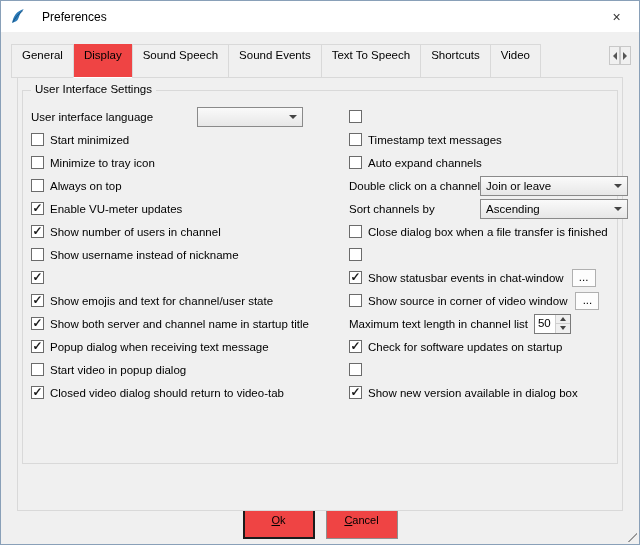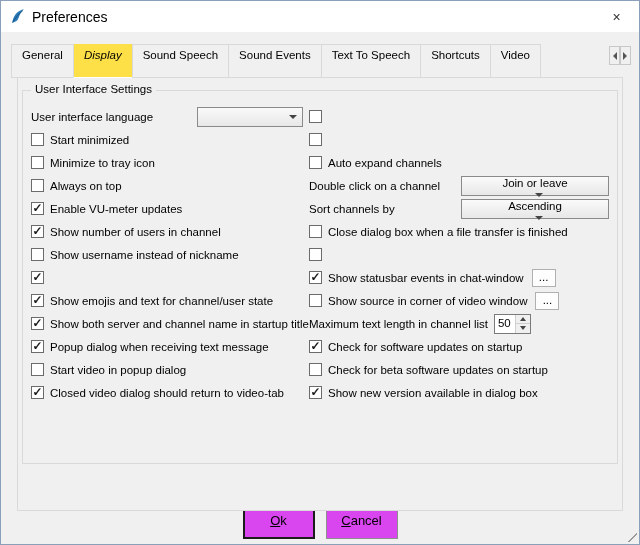--- a/index.html
+++ b/index.html
@@ -3,67 +3,67 @@
 <meta charset="utf-8">
 <style>
   * { margin:0; padding:0; box-sizing:border-box; }
   html,body { width:640px; height:545px; }
   body { font-family:"Liberation Sans", sans-serif; font-size:11.5px; color:#000; }
   .window { width:640px; height:545px; background:#f0f0f0; border:1px solid #89a0b8; position:relative; overflow:hidden; }
 
   
   .titlebar { height:31px; background:#ffffff; display:flex; align-items:center; padding-left:8px; }
   .app-icon { width:17px; height:17px; flex:none; }
-  .title-text { font-size:14px; margin-left:6px; }
+  .title-text { font-size:12px; margin-left:16px; }
   .close-btn { margin-left:auto; width:45px; height:31px; display:flex; align-items:center; justify-content:center; font-size:14px; color:#333; }
 
   
   .tabs-wrap { margin:12px 8px 0; position:relative; }
   .tabstrip { display:flex; position:relative; z-index:2; padding-left:2px; white-space:nowrap; overflow:hidden; margin-right:0; }
   .tab { padding:4px 10px 16px; background:#f0f0f0; border:1px solid #d9d9d9; margin-right:-1px; flex:none; color:#000; }
-  .tab.selected { background:#fde047; border-bottom:1px solid #ffffff; margin-top:-2px; padding-top:6px;font-style:italic; }
+  .tab.selected { background:#ef4444; border-bottom:1px solid #ffffff; margin-top:-2px; padding-top:6px; }
   .tab-scroll { position:absolute; right:0; top:2px; display:flex; z-index:3; }
   .tab-scroll .sbtn { width:11px; height:19px; background:#f0f0f0; border:1px solid #c8c8c8; display:flex; align-items:center; justify-content:center; }
   .tri-left { width:0; height:0; border:4px solid transparent; border-right-color:#555; margin-left:-3px; }
   .tri-right { width:0; height:0; border:4px solid transparent; border-left-color:#555; margin-right:-3px; }
 
   .panel { margin:0 8px; margin-top:-1px; height:434px; background:#f0f0f0; border:1px solid #d9d9d9; position:relative; z-index:1; }
 
   
   .groupbox { margin:12px 4px 0; height:374px; border:1px solid #d9d9d9; position:relative; padding:14px 8px 0 8px; }
   .legend { position:absolute; top:-8px; left:8px; background:#f0f0f0; padding:0 4px; }
 
-  .cols { display:flex; }
+  .cols { display:flex;gap:40px; }
   .col-left { width:272px; flex:none; }
   .col-right { flex:1; padding-left:6px; }
 
   .row { display:flex; align-items:center; height:23px; white-space:nowrap; }
   .row.spread { justify-content:space-between; }
 
   .cb { width:13px; height:13px; background:#fff; border:1px solid #6b6b6b; margin-right:6px; flex:none; font-size:12px; line-height:11px; text-align:center; color:#1a1a1a; font-weight:bold; }
   .lbl { flex:none; }
 
   .combo { height:20px; border:1px solid #8a8a8a; background:linear-gradient(#fafafa,#e7e7e7); display:flex; align-items:center; justify-content:space-between; padding:0 5px; flex:none; }
   .combo .caret { width:0; height:0; border:4px solid transparent; border-top-color:#444; margin-top:4px; margin-left:8px; }
   .combo.w-lang { width:106px; }
-  .combo.w-std { width:148px;flex-direction:column; }
+  .combo.w-std { width:148px; }
 
   .mini-btn { width:24px; height:18px; border:1px solid #b0b0b0; background:#fdfdfd; text-align:center; line-height:14px; margin-left:8px; flex:none; }
 
   .spin { display:inline-flex; height:20px; border:1px solid #7a7a7a; background:#fff; margin-left:6px; flex:none; }
   .spin .val { width:20px; padding:2px 3px; }
   .spin .arrows { display:flex; flex-direction:column; width:15px; border-left:1px solid #cfcfcf; }
   .spin .ab { flex:1; background:#f0f0f0; display:flex; align-items:center; justify-content:center; }
   .spin .ab + .ab { border-top:1px solid #cfcfcf; }
   .tri-up { width:0; height:0; border:3px solid transparent; border-bottom:4px solid #444; margin-top:-3px; }
   .tri-down { width:0; height:0; border:3px solid transparent; border-top:4px solid #444; margin-bottom:-3px; }
 
   
   .footer { position:absolute; left:0; right:0; bottom:0; height:48px; display:flex; align-items:center; justify-content:center; gap:11px; }
-  .btn { width:72px; height:38px; background:#d946ef; border:1px solid #8f8f8f; font-family:"Liberation Sans", sans-serif; font-size:13px; display:flex; align-items:center; justify-content:center; }
+  .btn { width:72px; height:38px; background:#ef4444; border:1px solid #8f8f8f; font-family:"Liberation Sans", sans-serif; font-size:11px; display:flex; align-items:center; justify-content:center; }
   .btn.default { border:2px solid #1c1c1c; }
   .btn::first-letter { text-decoration:underline; }
   .btn span::first-letter { text-decoration:underline; }
 
   .resize-grip { position:absolute; right:2px; bottom:2px; width:12px; height:12px;
     background:
       linear-gradient(135deg, transparent 0 50%, transparent 50%),
       repeating-linear-gradient(135deg, transparent 0 3px, #9a9a9a 3px 4.5px, transparent 4.5px 7px);
     clip-path: polygon(100% 0, 100% 100%, 0 100%);
   }
@@ -166,20 +166,21 @@
             </div>
           </div>
 
           <div class="col-right">
 
             <div class="row">
               <span class="cb"></span>
             </div>
             <div class="row">
               <span class="cb"></span>
+              <span class="lbl">Timestamp text messages</span>
             </div>
             <div class="row">
               <span class="cb"></span>
               <span class="lbl">Auto expand channels</span>
             </div>
 
             <div class="row spread">
               <span class="lbl">Double click on a channel</span>
               <span class="combo w-std">
                 <span>Join or leave</span>
@@ -229,21 +230,20 @@
                 </span>
               </span>
             </div>
 
             <div class="row">
               <span class="cb checked">✓</span>
               <span class="lbl">Check for software updates on startup</span>
             </div>
             <div class="row">
               <span class="cb"></span>
-              <span class="lbl">Check for beta software updates on startup</span>
             </div>
             <div class="row">
               <span class="cb checked">✓</span>
               <span class="lbl">Show new version available in dialog box</span>
             </div>
 
           </div>
         </div>
       </div>
     </div>

